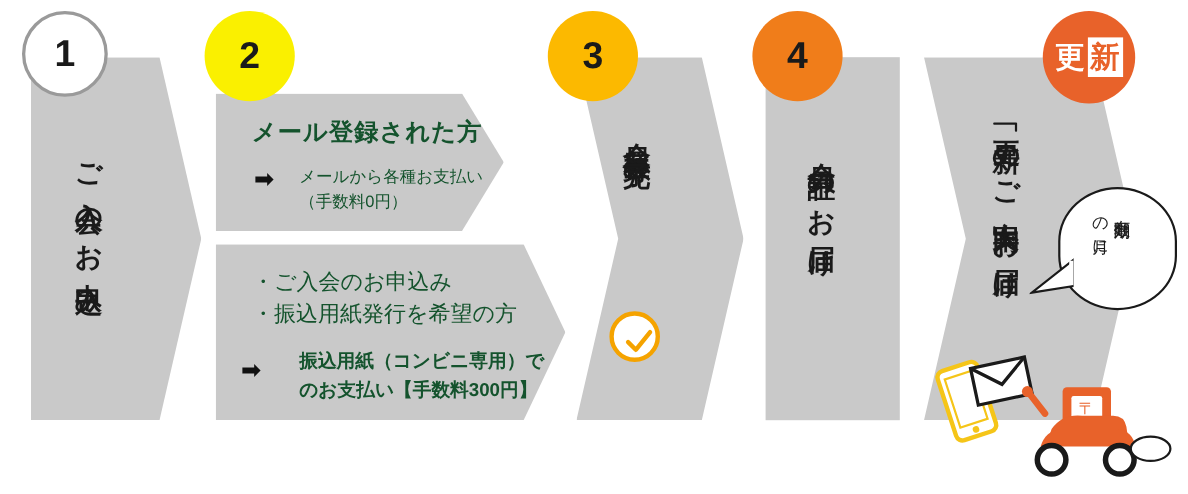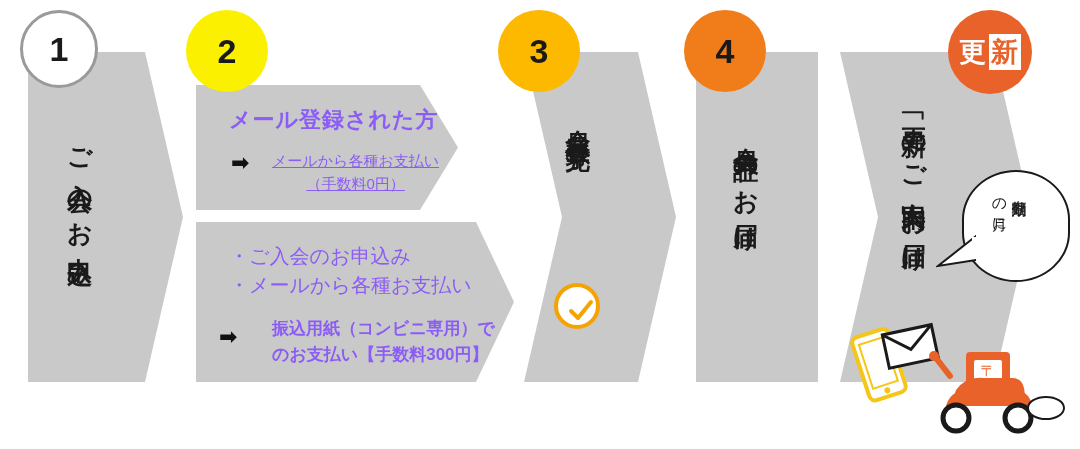--- a/index.html
+++ b/index.html
@@ -45,21 +45,21 @@
     text-orientation:upright;
     font-weight:bold;
     color:#1a1a1a;
     letter-spacing:4px;
     line-height:1.25;
     white-space:pre;
   }
 
   .htext{
     position:absolute;
-    color:#8b5cf6;
+    color:#14532d;
     white-space:pre;
   }
   .bold{font-weight:bold;}
 
   
   .marker{
     position:absolute;
     width:26px;height:18px;
     color:#111;
     font-size:22px;
@@ -126,25 +126,25 @@
 
   <div class="chev arrow" style="left:196px;top:222px;width:318px;height:160px;"></div>
 
   <div class="circle" style="left:186px;top:10px;width:82px;height:82px;background:#faf000;">
     <span class="num">2</span>
   </div>
 
   <div class="htext bold" style="left:229px;top:105px;font-size:22px;letter-spacing:1px;">メール登録された方</div>
 
   <div class="marker" style="left:231px;top:154px;">➡</div>
-  <div class="htext" style="left:272px;top:149px;font-size:15px;line-height:1.55;text-align:center;text-decoration:underline;">メールから各種お支払い
+  <div class="htext" style="left:272px;top:149px;font-size:15px;line-height:1.55;text-align:left;">メールから各種お支払い
 （手数料0円）</div>
 
   <div class="htext" style="left:229px;top:243px;font-size:20px;">・ご入会のお申込み</div>
-  <div class="htext" style="left:229px;top:272px;font-size:20px;">・メールから各種お支払い</div>
+  <div class="htext" style="left:229px;top:272px;font-size:20px;">・振込用紙発行を希望の方</div>
 
   <div class="marker" style="left:219px;top:328px;">➡</div>
   <div class="htext bold" style="left:256px;top:316px;font-size:17px;line-height:1.55;margin-left:16px;">振込用紙（コンビニ専用）で
 のお支払い【手数料300円】</div>
 
   <div class="chev arrow-in" style="left:524px;top:52px;width:152px;height:330px;"></div>
   <div class="circle" style="left:498px;top:10px;width:82px;height:82px;background:#fcb900;">
     <span class="num">3</span>
   </div>
   <div class="vtext" style="left:562px;top:110px;font-size:25px;">会員登録完了</div>

